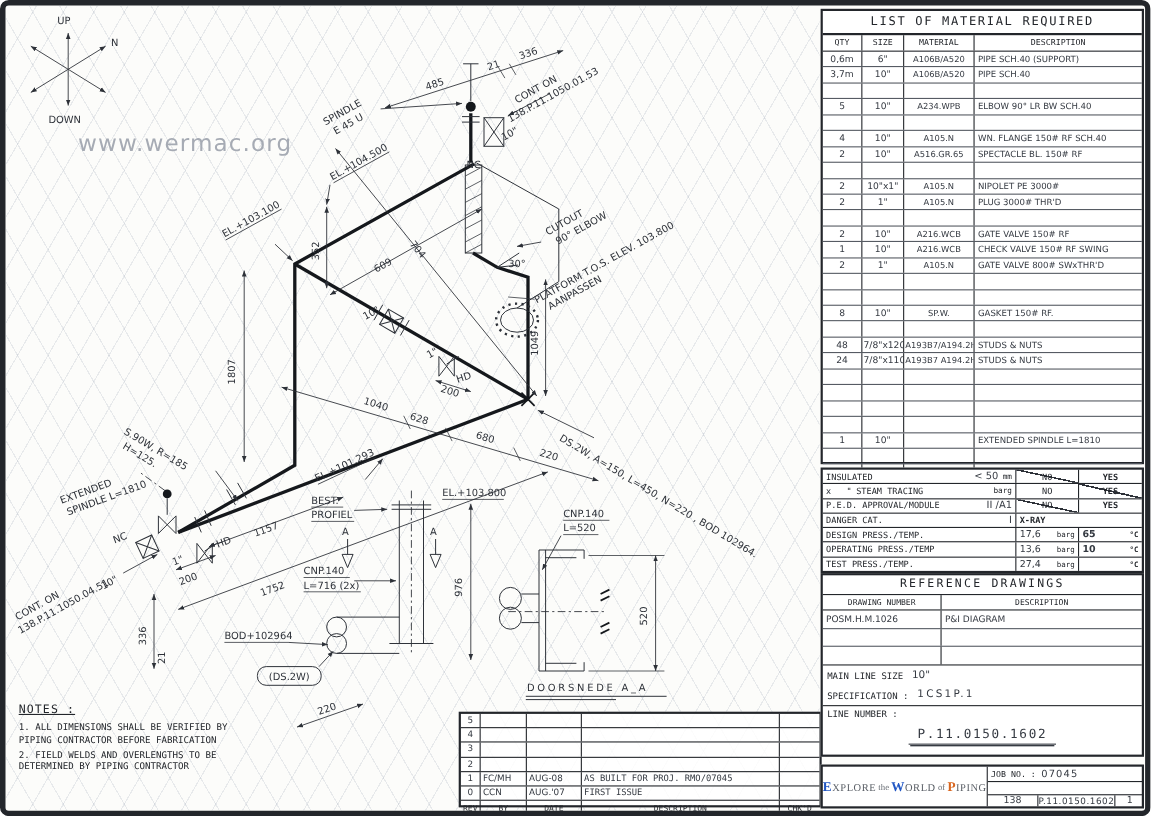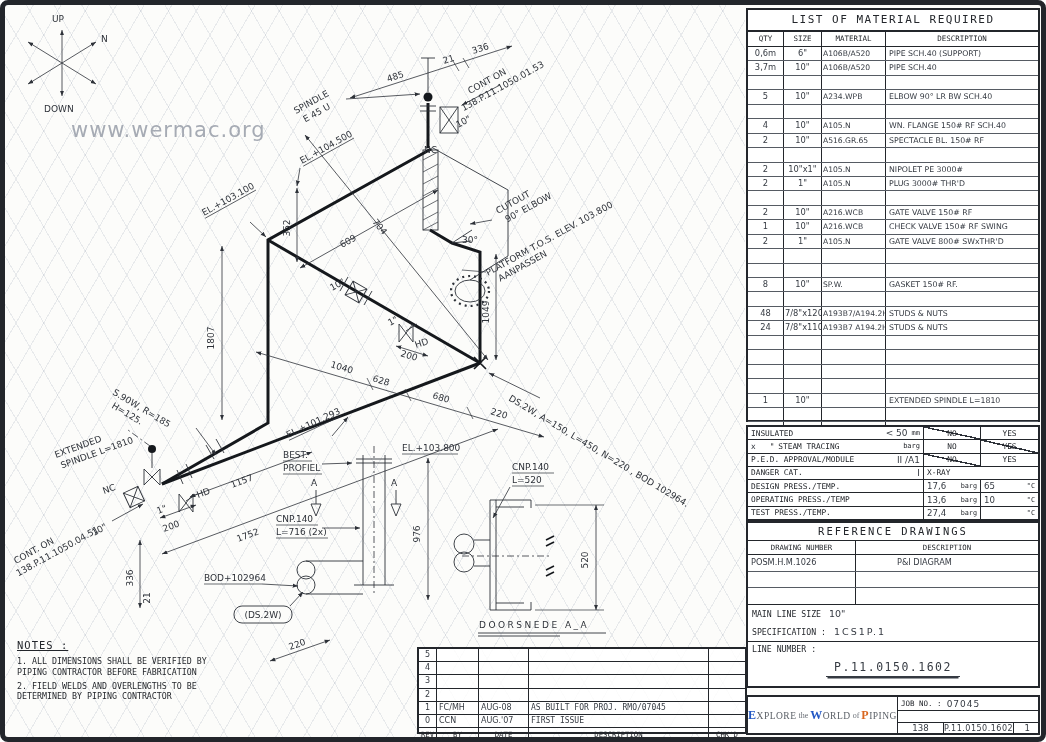--- a/index.html
+++ b/index.html
@@ -30,41 +30,41 @@
   .bom-head{display:grid;grid-template-columns:36px 38px 64px 1fr;height:14px;border-bottom:1px solid #23262b;}
   .bom-head div{font-size:7.5px;line-height:14px;text-align:center;border-right:1px solid #23262b;}
   .bom-head div:last-child{border-right:none;}
   .bom-body{flex:1;display:flex;flex-direction:column;}
   .bom-row{display:grid;grid-template-columns:36px 38px 64px 1fr;height:13.45px;border-bottom:1px solid #565b63;}
   .bom-row:last-child{border-bottom:none;}
   .bom-row .c{font-size:8.3px;line-height:13px;border-right:1px solid #23262b;overflow:hidden;white-space:nowrap;
               color:#353a42;padding:0 1px;}
   .bom-row .c:last-child{border-right:none;padding-left:3px;}
   .bom-row .qty,.bom-row .size{text-align:center;}
-  .bom-row .mat{text-align:left;font-size:7.6px;}
+  .bom-row .mat{text-align:center;font-size:7.6px;}
   .bom-row .desc{font-size:7.8px;}
   
   .info{left:741px;top:420px;width:294px;height:96px;display:flex;flex-direction:column;}
   .inf-row{display:grid;grid-template-columns:176px 57px 1fr;border-bottom:1px solid #23262b;flex:1;}
   .inf-row:last-child{border-bottom:none;}
   .inf-row>div{border-right:1px solid #23262b;font-size:7.8px;display:flex;align-items:center;padding:0 3px;overflow:hidden;white-space:nowrap;}
-  .inf-row>div:last-child{border-right:none;}
+  .inf-row>div:last-child{border-right:none;font-weight:bold;}
   .inf-val{margin-left:auto;font-size:9px;}
   .inf-unit{font-size:7px;margin-left:4px;}
   .cen{justify-content:center;}
   .strike{background:linear-gradient(to top right,transparent 47%,#2d3138 47%,#2d3138 53%,transparent 53%);}
   .pressv{font-size:8.6px;}
   .pressu{font-size:6.8px;margin-left:auto;}
   
   .ref{left:741px;top:516px;width:294px;height:167px;display:flex;flex-direction:column;}
   .ref-title{height:17px;line-height:17px;text-align:center;font-size:10.5px;letter-spacing:2px;border-bottom:1.5px solid #23262b;}
   .ref-head{display:grid;grid-template-columns:108px 1fr;height:13px;border-bottom:1px solid #23262b;}
   .ref-head div{font-size:7.3px;line-height:13px;text-align:center;border-right:1px solid #23262b;}
   .ref-head div:last-child{border-right:none;}
-  .ref-row{display:grid;grid-template-columns:108px 1fr;height:15.6px;border-bottom:1px solid #565b63;gap:38px;}
+  .ref-row{display:grid;grid-template-columns:108px 1fr;height:15.6px;border-bottom:1px solid #565b63;}
   .ref-row div{font-size:8.2px;line-height:15px;padding:0 3px;border-right:1px solid #23262b;color:#353a42;white-space:nowrap;overflow:hidden;}
   .ref-row div:last-child{border-right:none;}
   .ref-mid{border-top:1px solid #23262b;height:18px;display:flex;align-items:center;padding:0 4px;font-size:8.2px;gap:8px;}
   .ref-mid .hand{font-size:9.5px;}
   .ref-line{border-top:1.5px solid #23262b;flex:1;position:relative;padding:2px 4px;font-size:8.2px;}
   .line-no-val{position:absolute;left:0;right:0;top:18px;text-align:center;font-size:11.5px;letter-spacing:1.5px;
                color:#353a42;}
   .line-no-val span{border-bottom:1.5px solid #353a42;box-shadow:0 3px 0 -1.5px #353a42;padding:0 8px 2px;}
   
   .job{left:741px;top:690px;width:294px;height:40px;display:grid;grid-template-columns:150px 1fr;}

